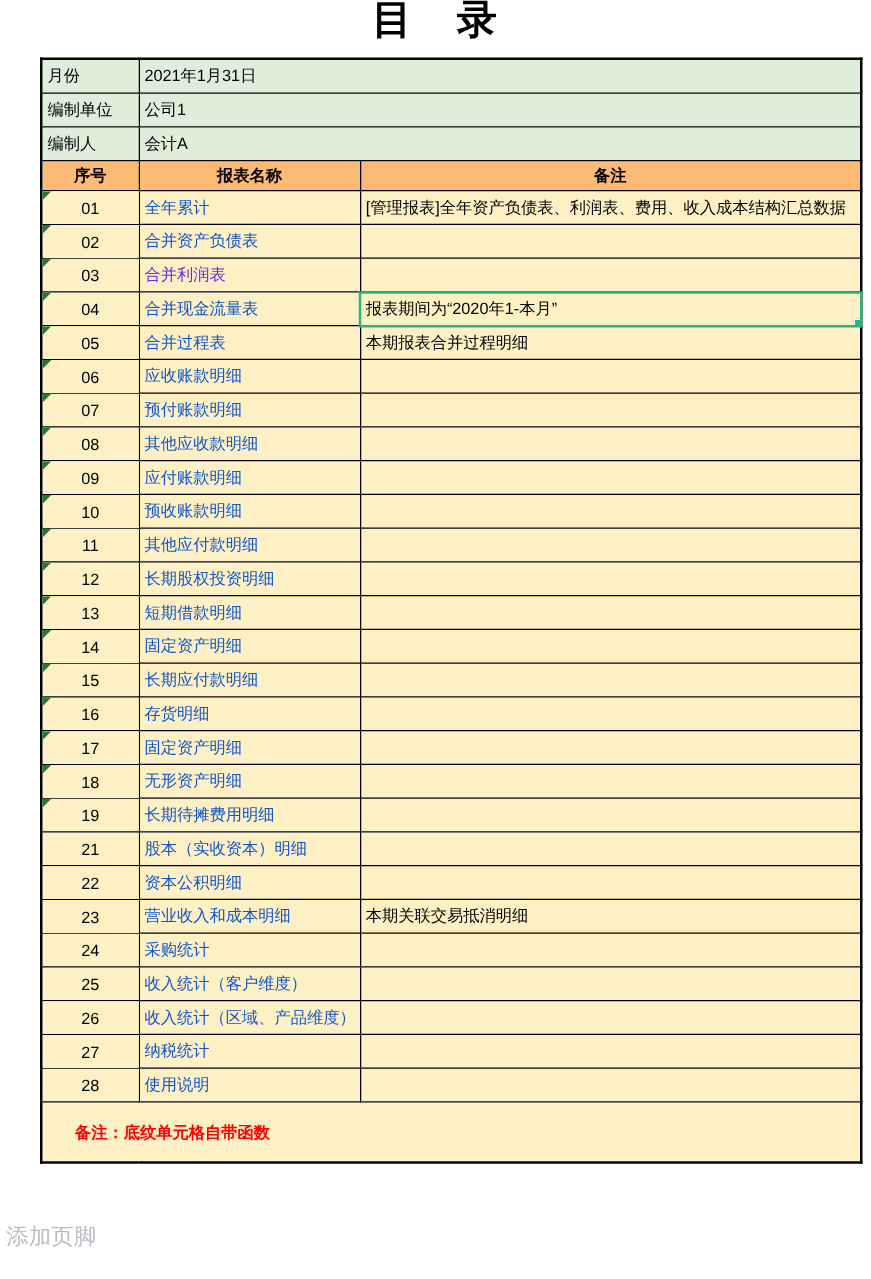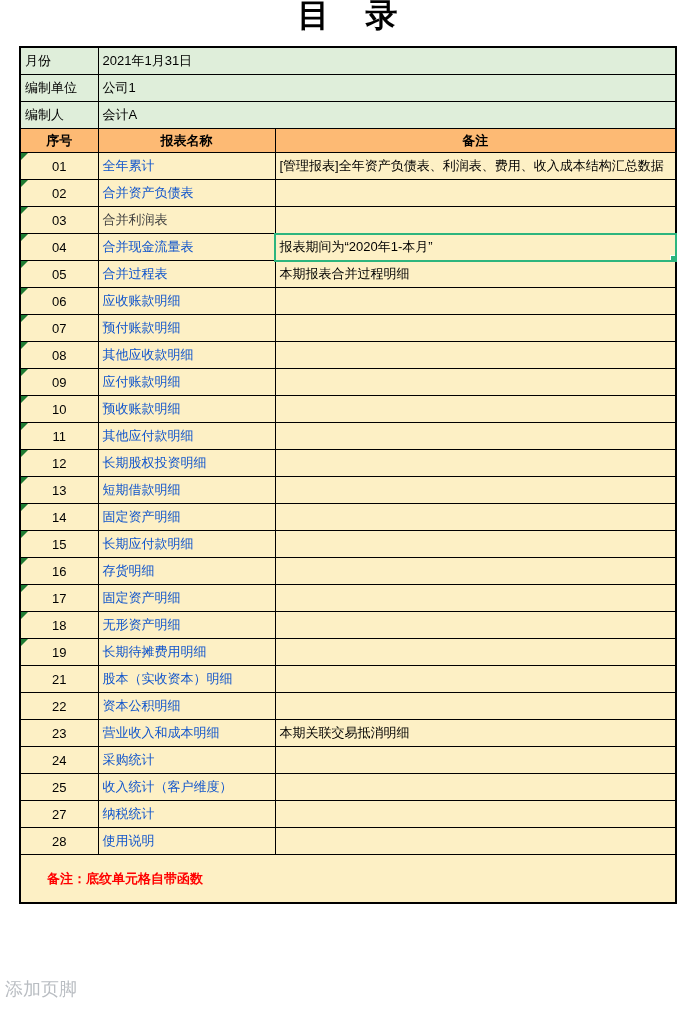--- a/index.html
+++ b/index.html
@@ -6,39 +6,39 @@
   body{
     width:697px;height:1023px;background:#ffffff;position:relative;
     font-family:"Liberation Sans","DejaVu Sans",sans-serif;color:#000;
   }
   .page-title{
     position:absolute;top:-6px;left:0;width:697px;text-align:center;
     font-family:"Liberation Serif","DejaVu Serif",serif;
     font-size:32px;font-weight:bold;letter-spacing:2px;white-space:pre;
   }
   table.toc{
-    position:absolute;left:19px;top:46px;width:656px;
+    position:absolute;left:32px;top:46px;width:656px;
     border-collapse:collapse;table-layout:fixed;
     border:2px solid #000;
   }
   td{
     border:1px solid #000;font-size:13px;padding:0 4px;
     overflow:hidden;white-space:nowrap;vertical-align:middle;
   }
   tr.info-row td{background:#dfeeda;height:26px;}
   tr.info-row td.info-label{width:74px;}
   tr.header-row td{background:#fdba74;font-weight:bold;text-align:center;height:23px;}
   tr.data-row td{background:#fdf0c5;height:26px;}
   td.num-cell{text-align:center;position:relative;margin-left:28px;}
   .corner-tri{
     position:absolute;top:0;left:0;width:0;height:0;
     border-top:7px solid #1e7b33;border-right:7px solid transparent;
   }
   a.report-link{color:#1155cc;cursor:pointer;}
-  a.report-link.visited{color:#404040;}
+  a.report-link.visited{color:#6d28d9;}
   td.note-cell.selected{
     position:relative;z-index:2;
     outline:2px solid #2db57e;outline-offset:-1px;
   }
   .fill-handle{
     position:absolute;right:-4px;bottom:-4px;width:7px;height:7px;
     background:#2db57e;border:1px solid #ffffff;z-index:3;
   }
   tr.remark-row td{
     background:#fdf0c5;color:#ff0000;font-weight:bold;
@@ -196,20 +196,25 @@
         <td class="num-cell">24</td>
         <td><a class="report-link">采购统计</a></td>
         <td class="note-cell"></td>
       </tr>
       <tr class="data-row">
         <td class="num-cell">25</td>
         <td><a class="report-link">收入统计（客户维度）</a></td>
         <td class="note-cell"></td>
       </tr>
       <tr class="data-row">
+        <td class="num-cell">26</td>
+        <td><a class="report-link">收入统计（区域、产品维度）</a></td>
+        <td class="note-cell"></td>
+      </tr>
+      <tr class="data-row">
         <td class="num-cell">27</td>
         <td><a class="report-link">纳税统计</a></td>
         <td class="note-cell"></td>
       </tr>
       <tr class="data-row">
         <td class="num-cell">28</td>
         <td><a class="report-link">使用说明</a></td>
         <td class="note-cell"></td>
       </tr>
     </tbody>

